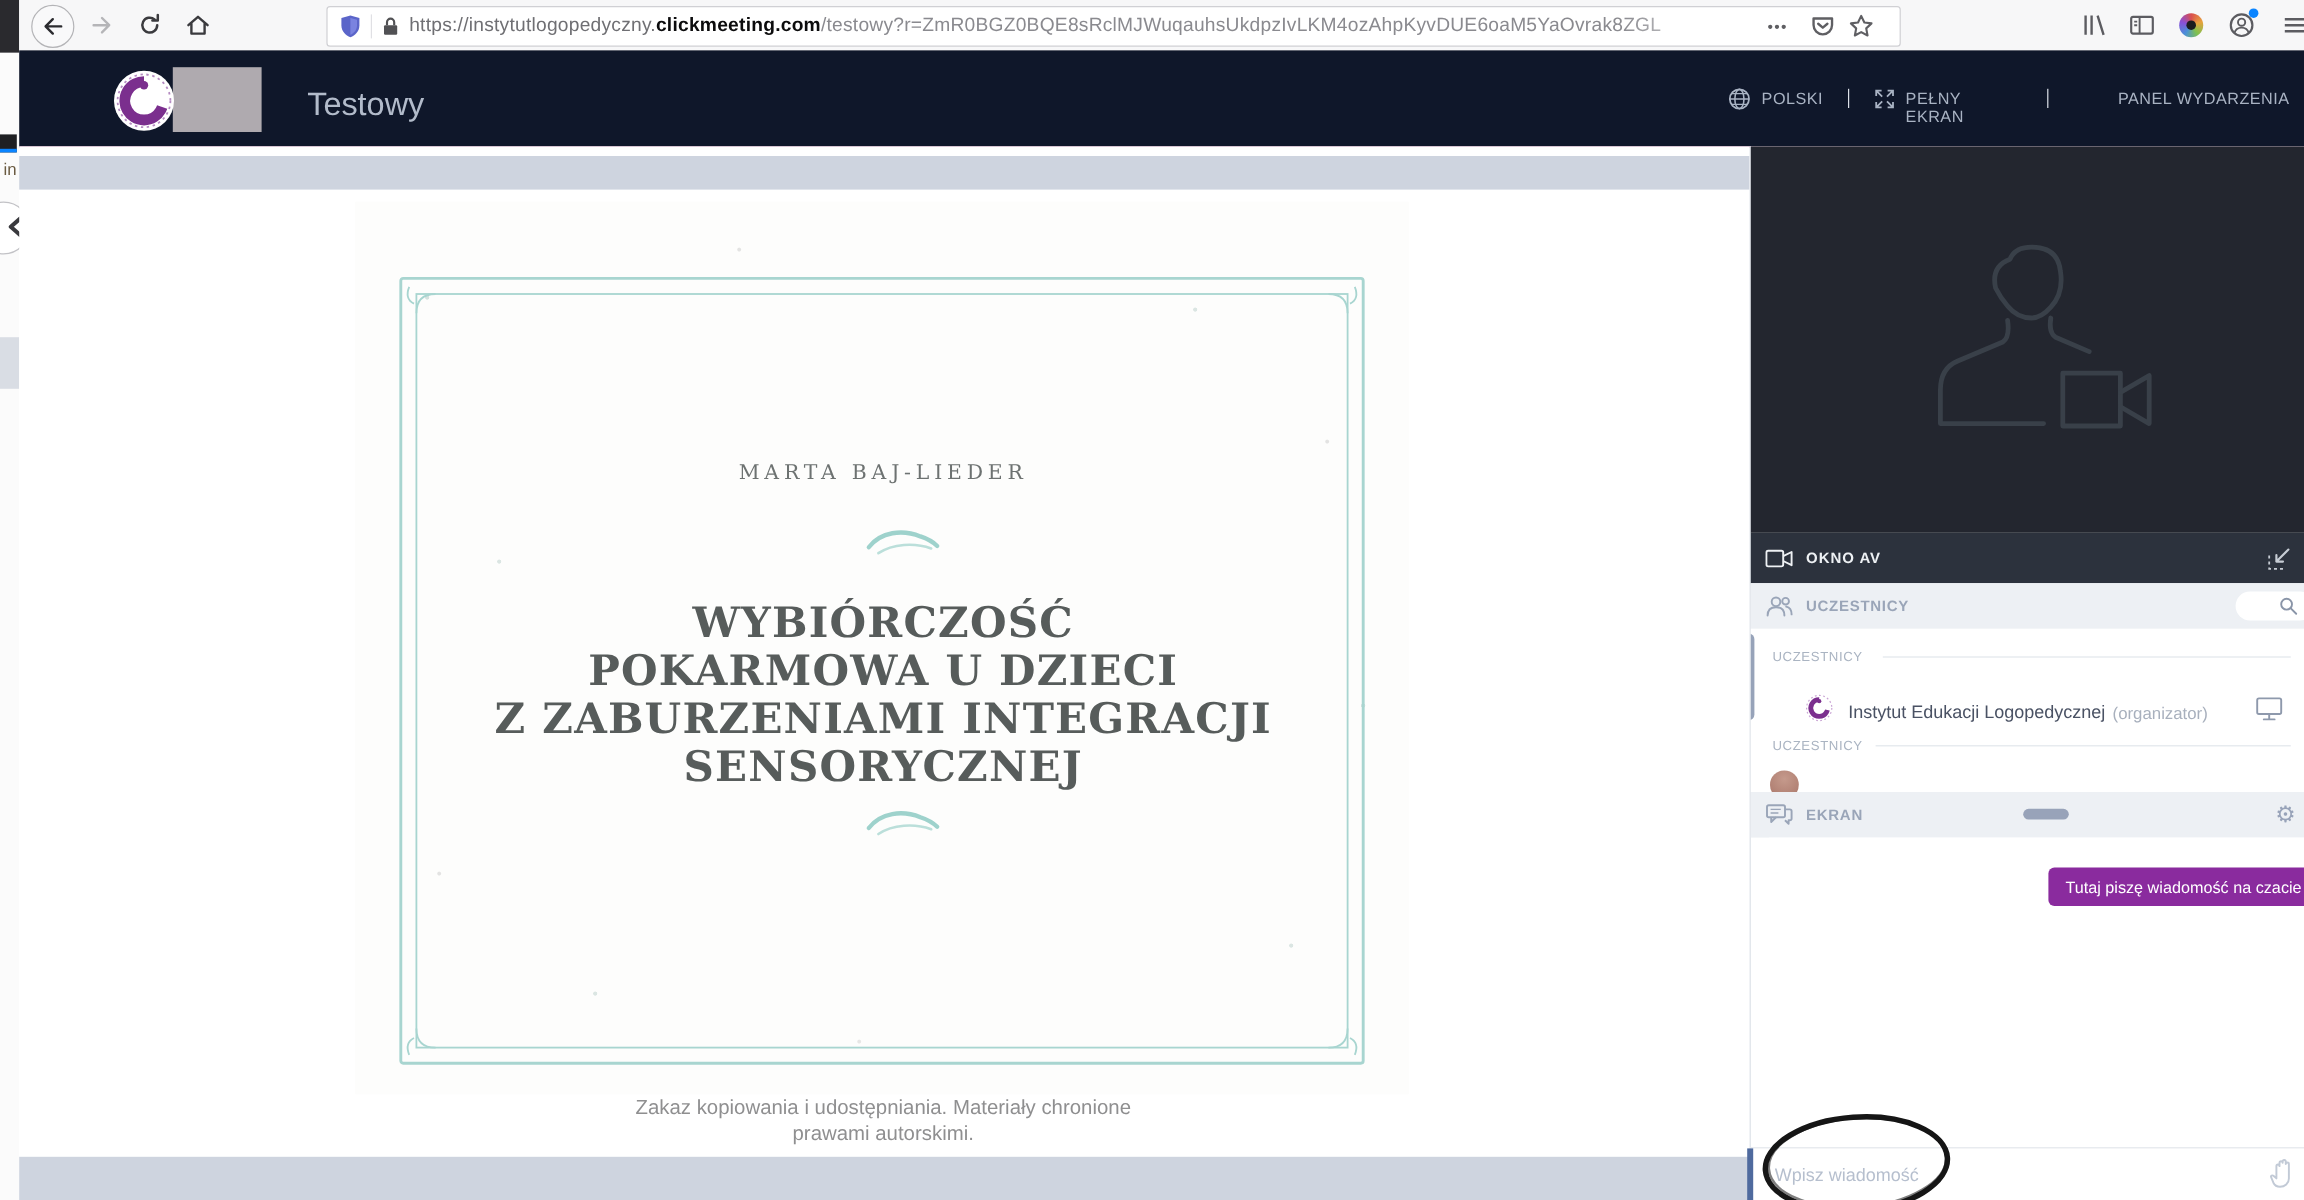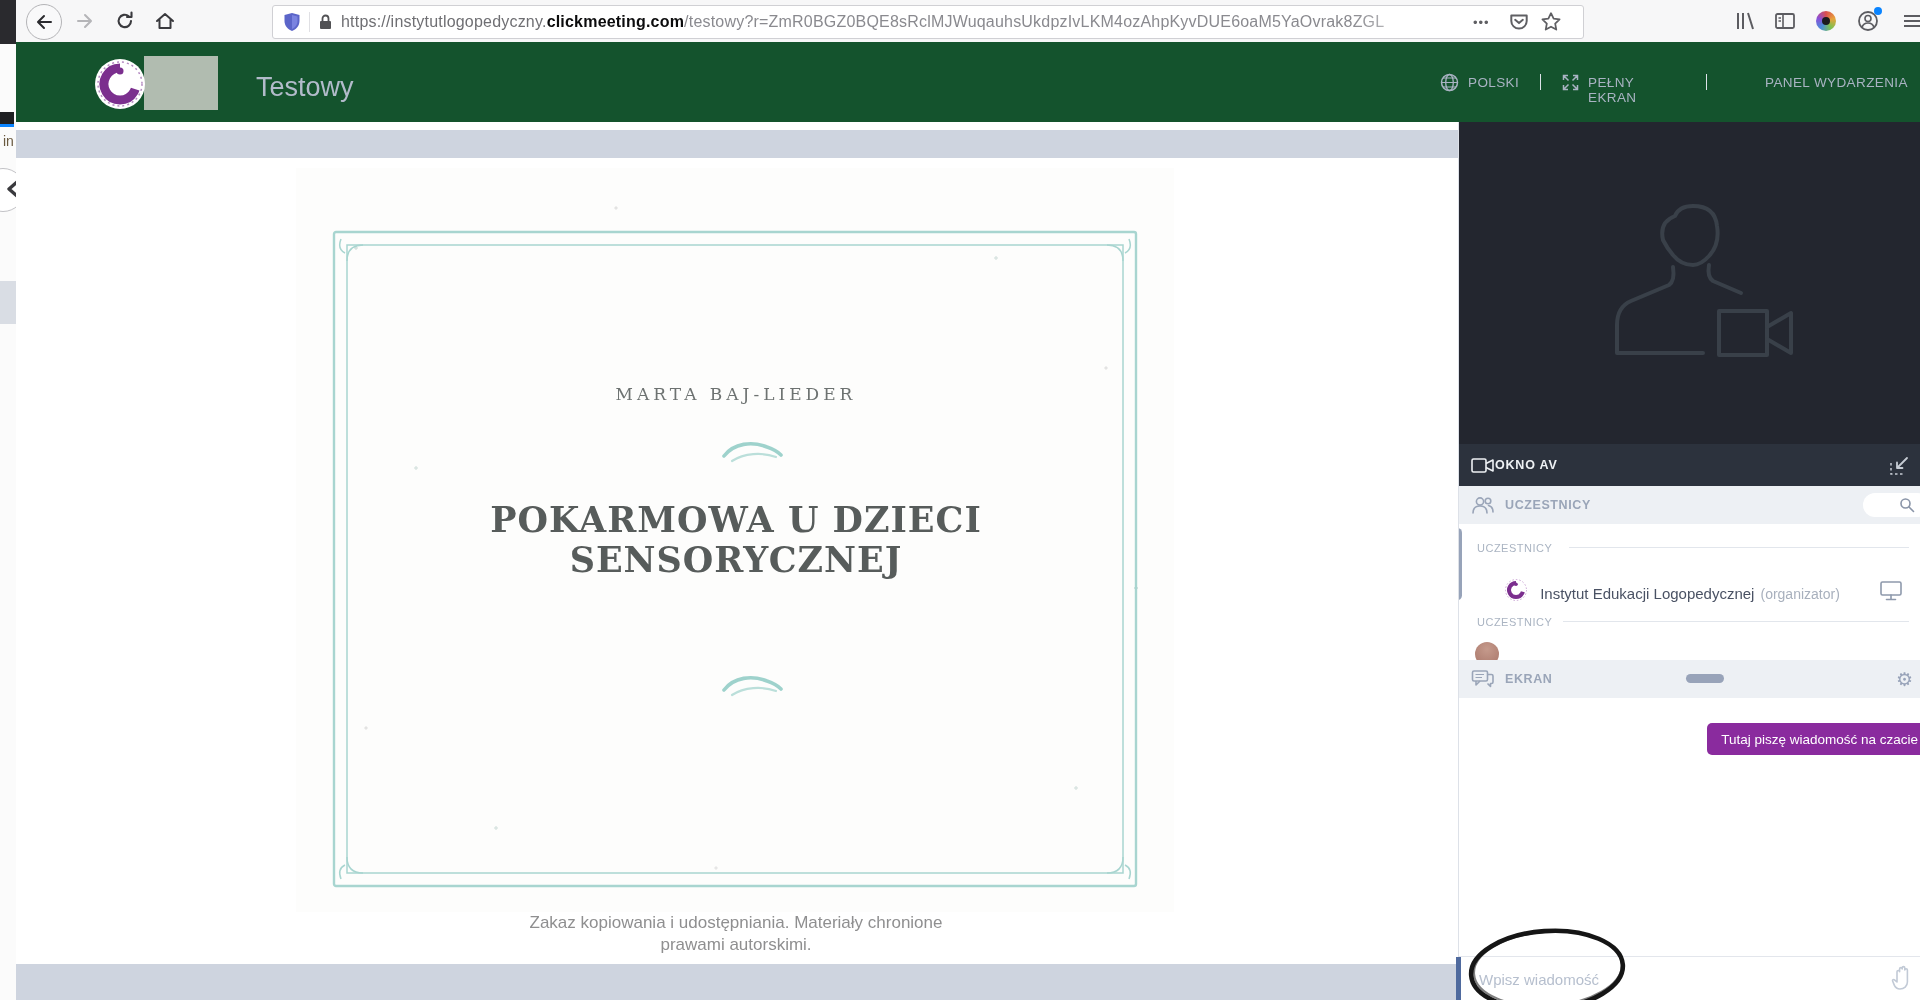--- a/index.html
+++ b/index.html
@@ -30,21 +30,21 @@
   .url-text{white-space:nowrap;overflow:hidden;font-size:16px;letter-spacing:.2px;position:relative;width:1130px;}
   .u-gray{color:#6f6f73;}
   .u-dark{color:#0c0c0d;font-weight:bold;}
   .u-path{color:#8a8a8f;}
   .url-fade{position:absolute;right:0;top:0;width:120px;height:100%;
             background:linear-gradient(to right,rgba(255,255,255,0),#fff 85%);}
   .url-dots{font-size:13px;color:#5f5f63;letter-spacing:1px;margin:0 8px 0 2px;}
   .chrome-ico{position:absolute;top:9px;}
 
   
-  .site-header{left:16px;top:42px;width:1904px;height:80px;background:#14532d;border-bottom:1px solid #f9a8d4;}
+  .site-header{left:16px;top:42px;width:1904px;height:80px;background:#0f172a;border-bottom:1px solid #f9a8d4;}
   .logo-faded{position:absolute;left:128px;top:14px;width:74px;height:54px;background:#f3e9e8;opacity:.7;}
   .logo{position:absolute;left:78px;top:16px;width:52px;height:52px;}
   .site-title{position:absolute;left:240px;top:30px;font-size:27px;color:#b2bbca;}
   .hnav{position:absolute;top:0;height:80px;color:#a9b3c3;font-size:13.5px;letter-spacing:.4px;}
   .hnav-sep{position:absolute;top:32px;width:1px;height:16px;background:#dde2e9;}
 
   
   .content{left:16px;top:122px;width:1442px;height:878px;background:#fff;}
   .content-topbar{position:absolute;left:0;top:8px;width:1442px;height:28px;background:#ced4df;}
   .content-botbar{position:absolute;left:0;top:842px;width:1442px;height:36px;background:#ced4df;}
@@ -72,21 +72,21 @@
   .slide-site{position:absolute;left:320px;top:648px;width:800px;text-align:center;
       font-family:"DejaVu Serif","Liberation Serif",serif;font-size:16px;letter-spacing:1.5px;color:#6d7271;}
   .disclaimer{position:absolute;left:320px;top:790px;width:800px;text-align:center;
       font-size:17px;line-height:22px;color:#8f8f90;}
 
   
   .sidebar{left:1458px;top:122px;width:462px;height:878px;background:#fff;border-left:1px solid #dde1e8;}
   .av-area{position:absolute;left:0;top:0;width:462px;height:322px;background:#23262f;}
   .av-bar{position:absolute;left:0;top:322px;width:462px;height:42px;background:#2c323d;
           display:flex;align-items:center;}
-  .av-bar-label{color:#eef1f4;font-size:12.5px;font-weight:bold;letter-spacing:.8px;}
+  .av-bar-label{color:#eef1f4;font-size:12.5px;font-weight:bold;letter-spacing:.8px;margin-left:10px;}
   .sec-bar{position:absolute;left:0;width:462px;height:38px;background:#edf0f4;display:flex;align-items:center;}
   .sec-label{color:#9aa5b8;font-size:12.5px;font-weight:bold;letter-spacing:.6px;margin-left:10px;}
   .search-pill{position:absolute;right:-8px;top:7px;width:66px;height:24px;background:#fff;border-radius:12px;}
   .search-pill svg{position:absolute;right:14px;top:4px;}
   .plist{position:absolute;left:0;top:402px;width:462px;height:136px;background:#fff;overflow:hidden;}
   .scroll-thumb{position:absolute;left:-6px;top:4px;width:9px;height:72px;border-radius:5px;background:#97a3b9;}
   .group-label{position:absolute;left:18px;font-size:11px;letter-spacing:.5px;color:#aab4c2;}
   .group-rule{position:absolute;height:1px;background:#e2e6ec;right:12px;}
   .prow{position:absolute;left:6px;top:42px;width:438px;height:36px;display:flex;align-items:flex-end;}
   .pavatar{width:24px;height:24px;border-radius:50%;flex:none;}
@@ -244,21 +244,23 @@
   </svg>
 
   <div class="slide-author">MARTA BAJ-LIEDER</div>
 
   <svg class="swirl1" width="64" height="26" viewBox="0 0 64 26">
     <path d="M4 16 C14 3 32 1 47 7 C53 9 58 12 61 15" fill="none" stroke="#9ed2cc" stroke-width="3.6" stroke-linecap="round"></path>
     <path d="M12 21 C24 13 42 12 56 17" fill="none" stroke="#bbdfda" stroke-width="2.2" stroke-linecap="round"></path>
   </svg>
 
   <div class="slide-title">
+    <div>WYBIÓRCZOŚĆ</div>
     <div>POKARMOWA U DZIECI</div>
+    <div>Z ZABURZENIAMI INTEGRACJI</div>
     <div>SENSORYCZNEJ</div>
   </div>
 
   <svg class="swirl2" width="64" height="26" viewBox="0 0 64 26">
     <path d="M4 16 C14 3 32 1 47 7 C53 9 58 12 61 15" fill="none" stroke="#9ed2cc" stroke-width="3.6" stroke-linecap="round"></path>
     <path d="M12 21 C24 13 42 12 56 17" fill="none" stroke="#bbdfda" stroke-width="2.2" stroke-linecap="round"></path>
   </svg>
 
 
   <div class="disclaimer">

